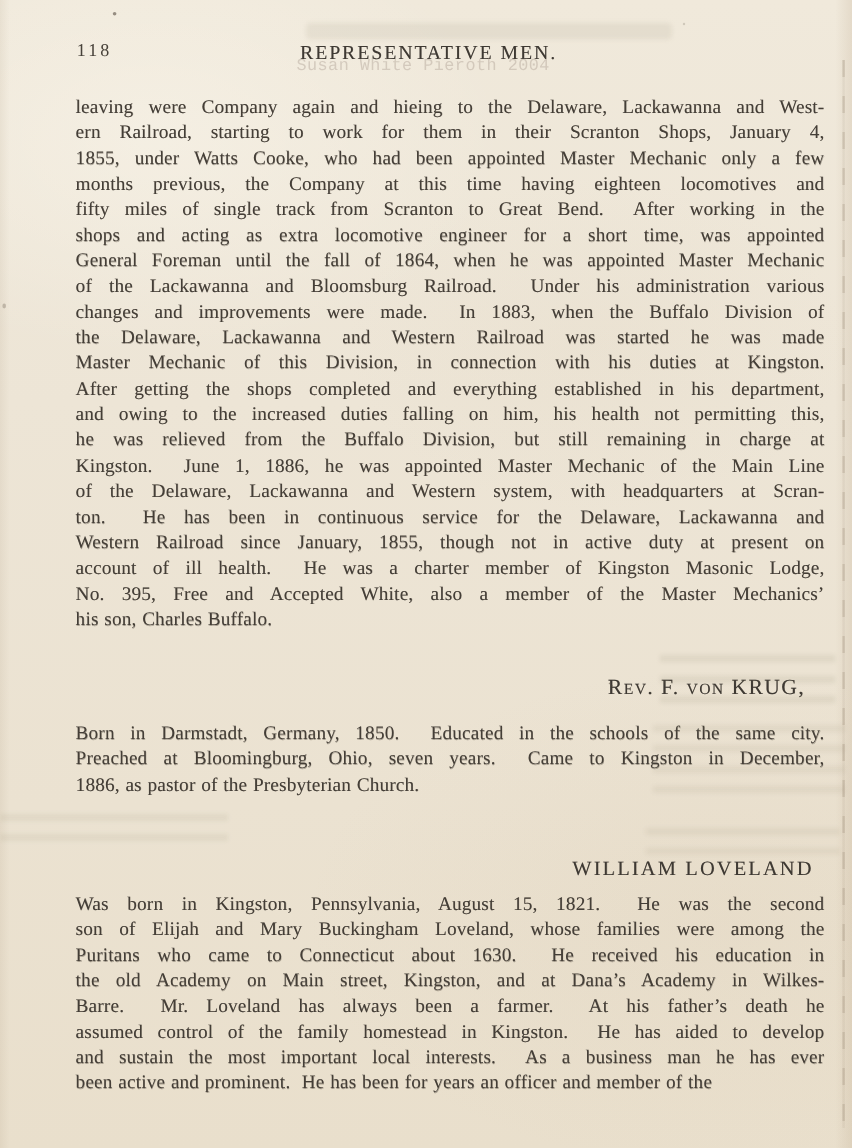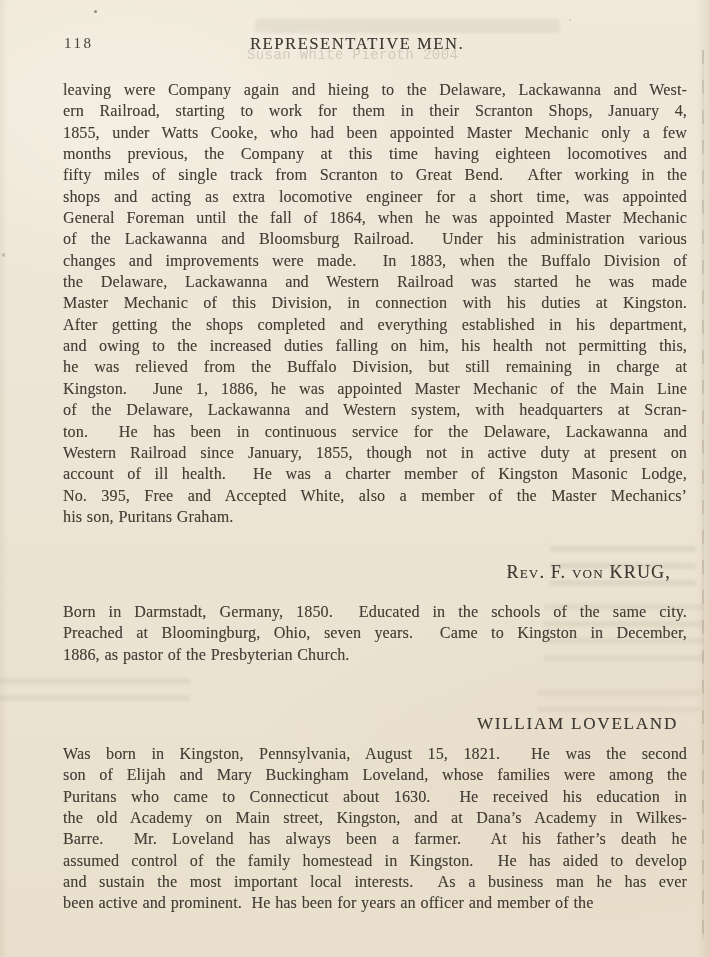--- a/index.html
+++ b/index.html
@@ -133,21 +133,21 @@
         <div class="tline">Master Mechanic of this Division, in connection with his duties at Kingston.</div>
         <div class="tline">After getting the shops completed and everything established in his department,</div>
         <div class="tline">and owing to the increased duties falling on him, his health not permitting this,</div>
         <div class="tline">he was relieved from the Buffalo Division, but still remaining in charge at</div>
         <div class="tline">Kingston.&nbsp; June 1, 1886, he was appointed Master Mechanic of the Main Line</div>
         <div class="tline">of the Delaware, Lackawanna and Western system, with headquarters at Scran-</div>
         <div class="tline">ton.&nbsp; He has been in continuous service for the Delaware, Lackawanna and</div>
         <div class="tline">Western Railroad since January, 1855, though not in active duty at present on</div>
         <div class="tline">account of ill health.&nbsp; He was a charter member of Kingston Masonic Lodge,</div>
         <div class="tline">No. 395, Free and Accepted White, also a member of the Master Mechanics’</div>
-        <div class="tline">his son, Puritans Graham.</div>
+        <div class="tline">his son, Charles Buffalo.</div>
       </div>
 
     <h2 class="sect sect-krug">Rev. F. von KRUG,</h2>
     <div class="para p2">
         <div class="tline">Born in Darmstadt, Germany, 1850.&nbsp; Educated in the schools of the same city.</div>
         <div class="tline">Preached at Bloomingburg, Ohio, seven years.&nbsp; Came to Kingston in December,</div>
         <div class="tline">1886, as pastor of the Presbyterian Church.</div>
       </div>
 
     <h2 class="sect sect-loveland">WILLIAM LOVELAND</h2>

